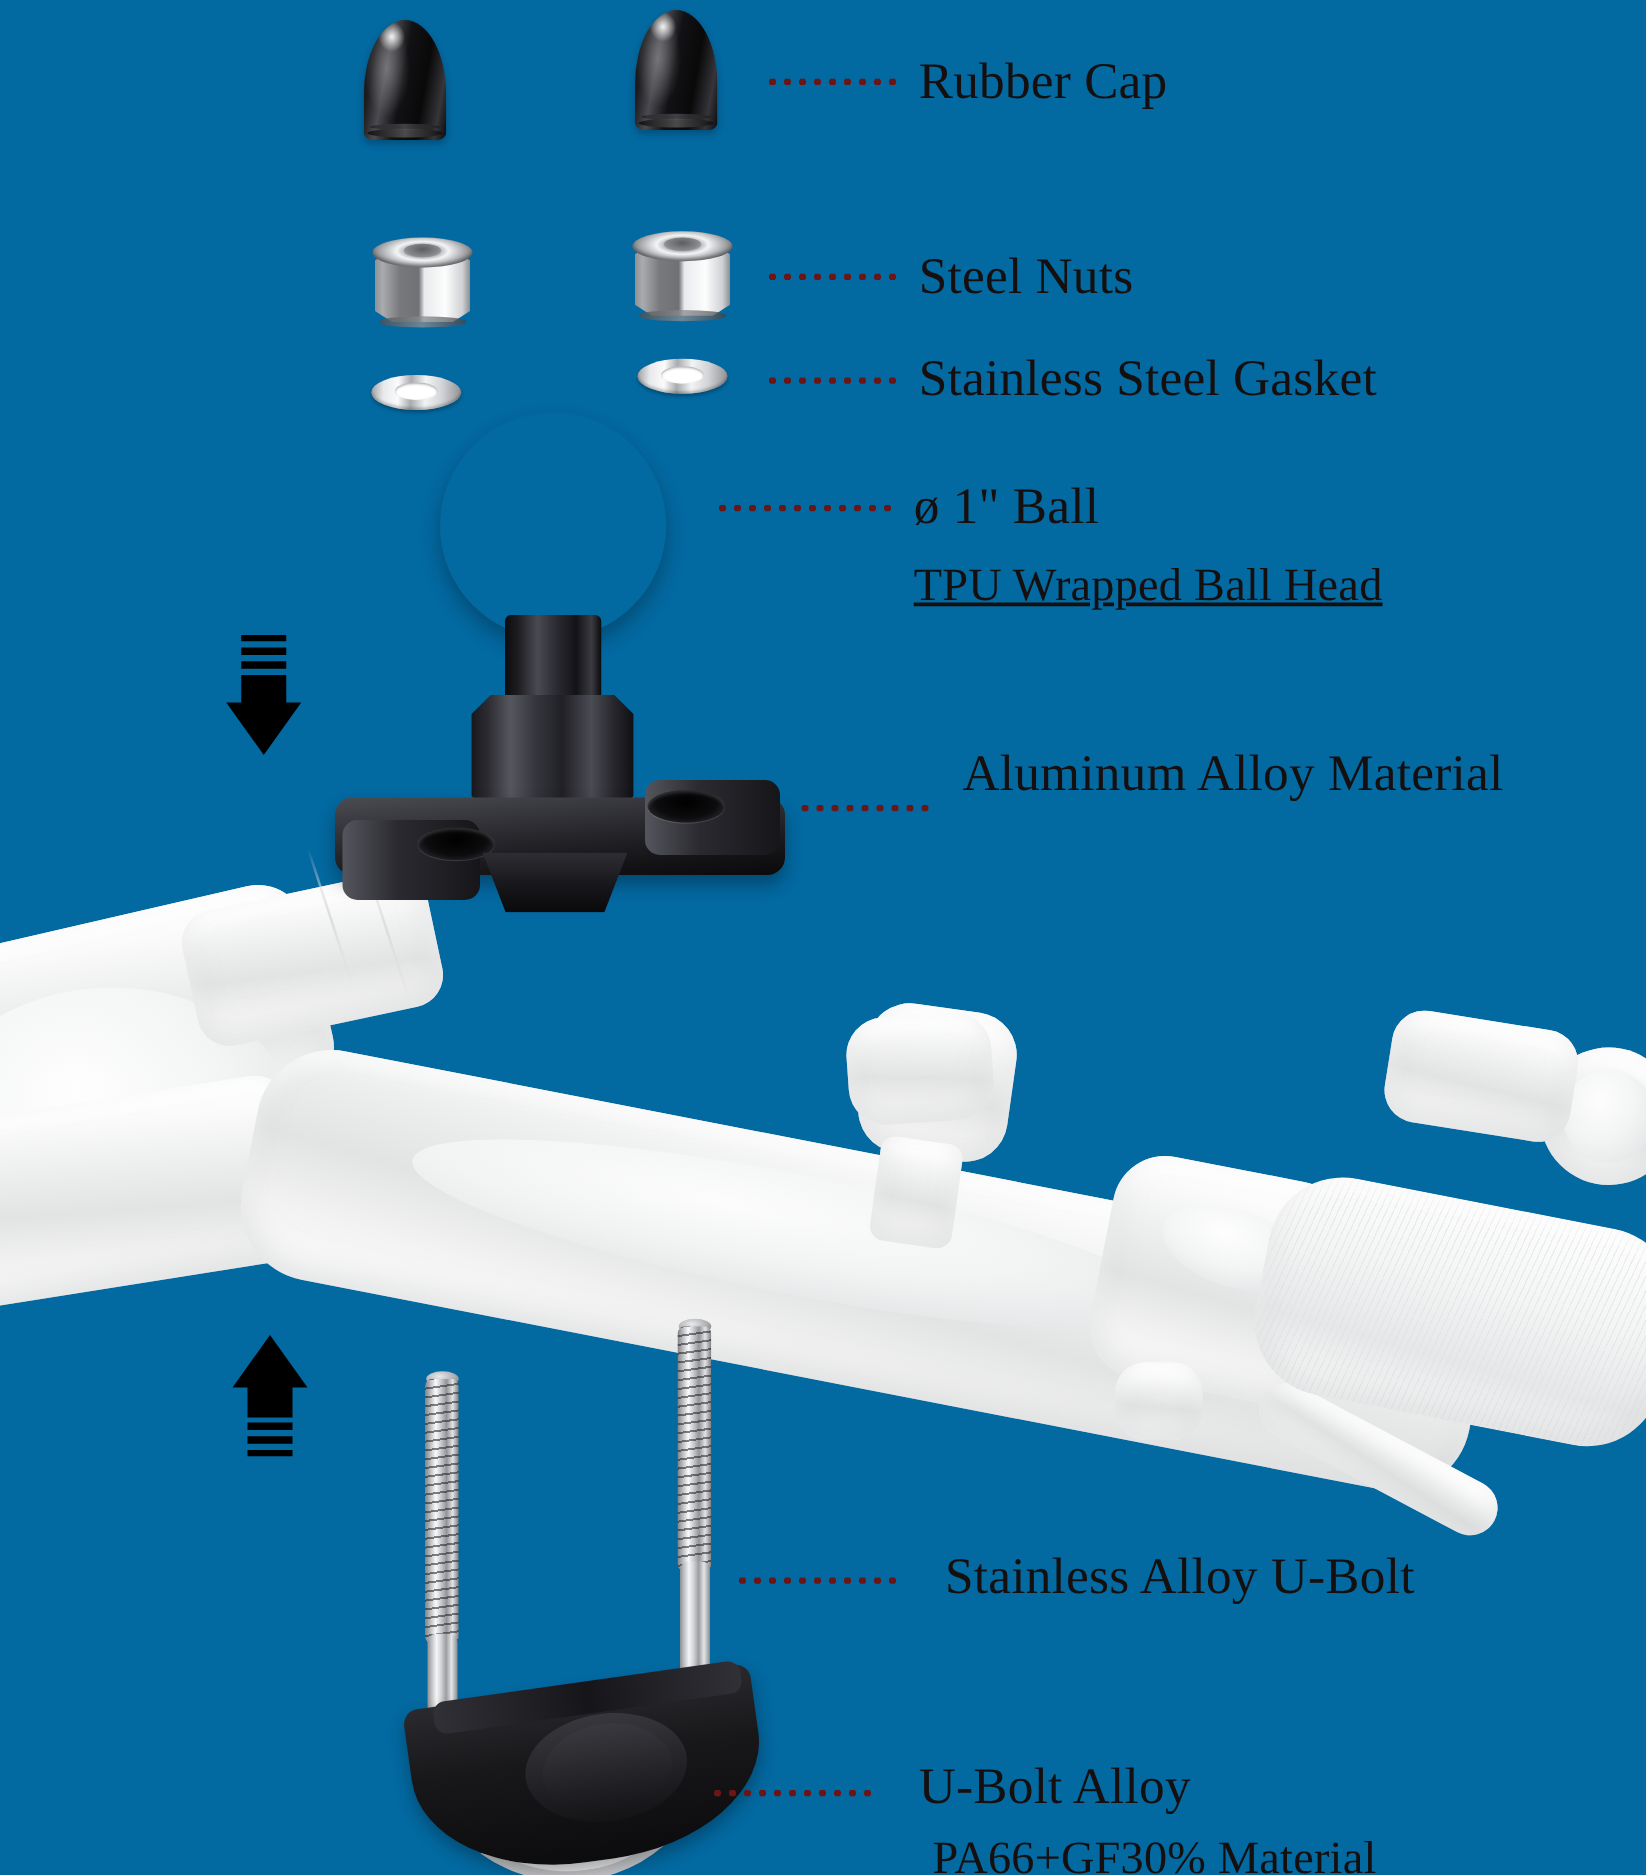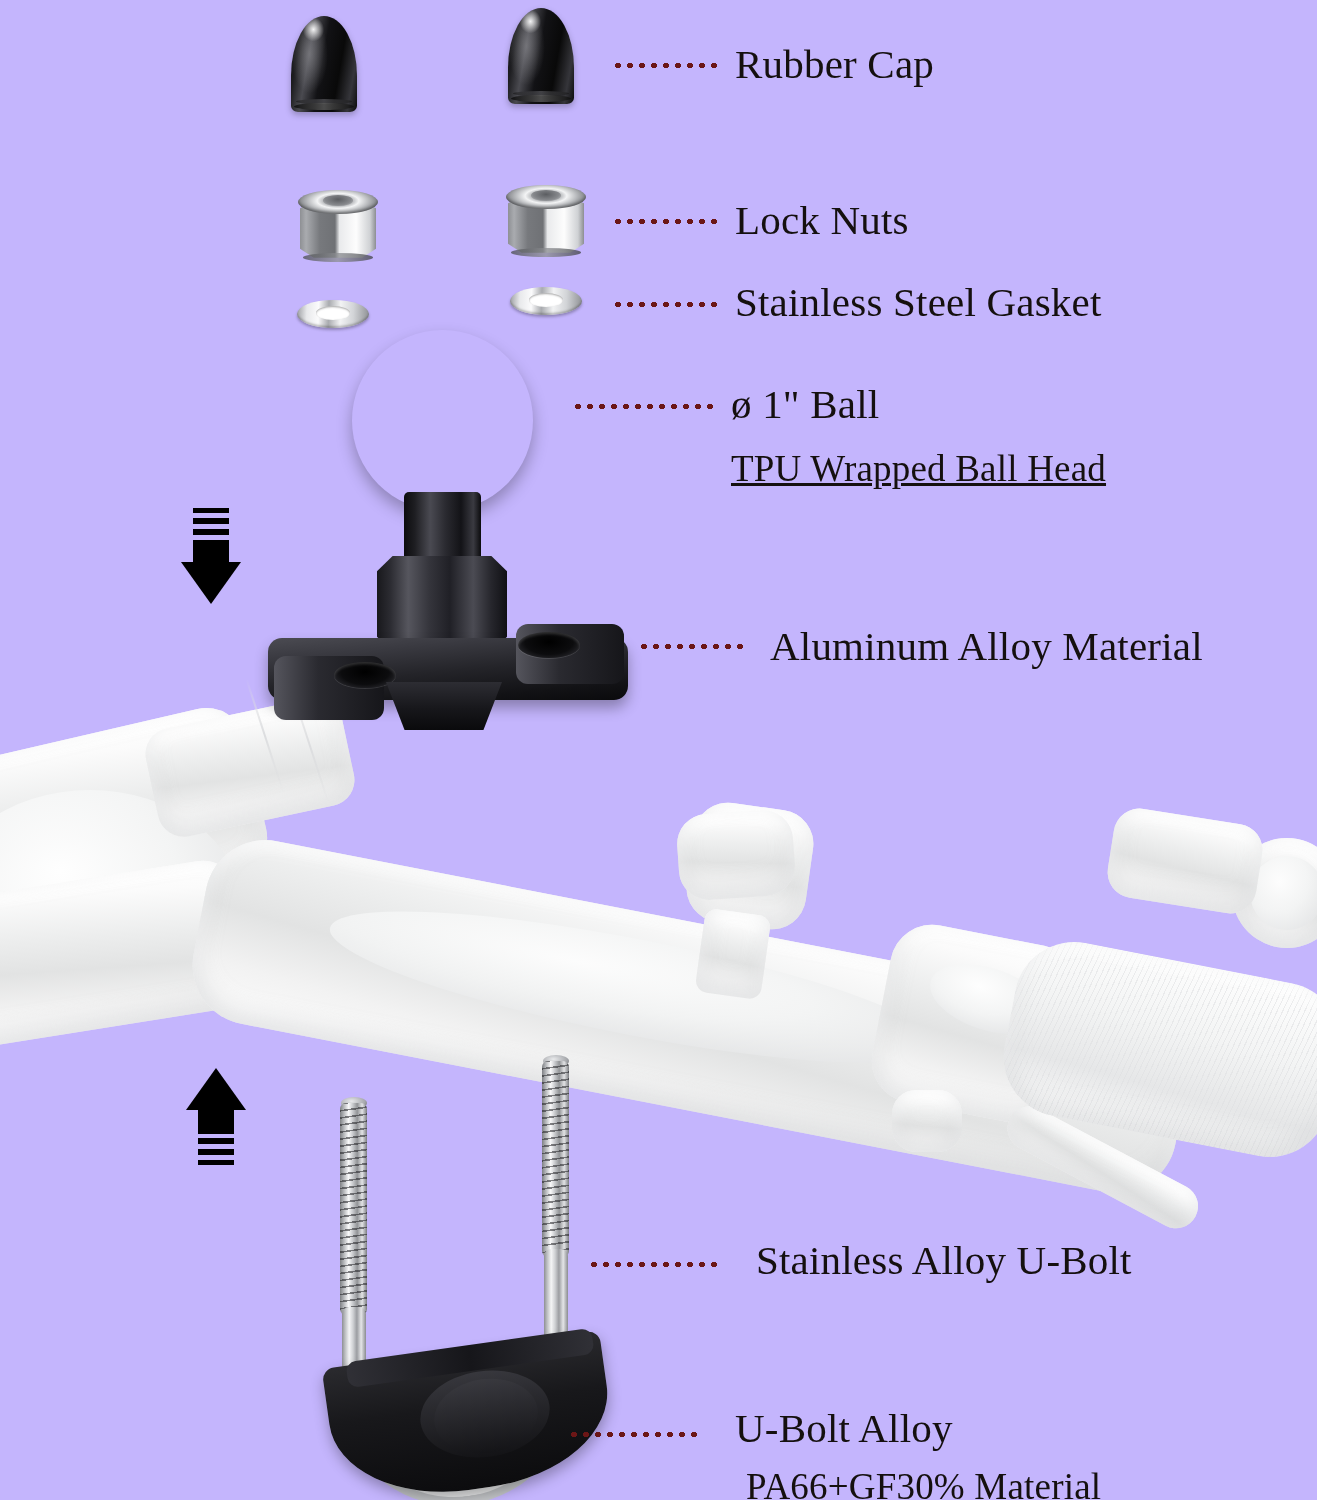--- a/index.html
+++ b/index.html
@@ -1,17 +1,17 @@
 <!DOCTYPE html>
 <html><head>
 <meta charset="utf-8">
 <style>
   html,body{margin:0;padding:0;background:#fff;}
   body{font-family:"Liberation Serif","DejaVu Serif",serif;}
-  #stage{position:relative;width:1317px;height:1500px;background:#c4b5fd;overflow:hidden;}
+  #stage{position:relative;width:1317px;height:1500px;background:#0369a1;overflow:hidden;}
 
   
   .leader{position:absolute;height:5px;
     background-image:radial-gradient(circle, #6b1616 42%, rgba(107,22,22,0) 46%);
     background-size:12px 5px;background-repeat:repeat-x;background-position:0 center;}
 
   
   .lbl{position:absolute;color:#15100f;white-space:nowrap;letter-spacing:.2px;}
   .lbl.main{font-size:41px;line-height:1;}
   .lbl.sub{font-size:37px;line-height:1;text-decoration:underline;}
@@ -172,21 +172,21 @@
     <div class="bot"></div>
   </div>
   <div class="nut" style="left:508px;top:185px;width:76px;height:72px;">
     <div class="body"></div>
     <div class="top"></div>
     <div class="hole"></div>
     <div class="bot"></div>
   </div>
 
   <div class="leader" style="left:612px;top:219px;width:105px;"></div>
-  <div class="lbl main" style="left:735px;top:200px;">Lock Nuts</div>
+  <div class="lbl main" style="left:735px;top:200px;">Steel Nuts</div>
 
   <div class="washer" style="left:297px;top:300px;width:72px;height:28px;">
     <div class="eye"></div>
   </div>
   <div class="washer" style="left:510px;top:287px;width:72px;height:28px;">
     <div class="eye"></div>
   </div>
 
   <div class="leader" style="left:612px;top:302px;width:105px;"></div>
   <div class="lbl main" style="left:735px;top:282px;text-align:center;">Stainless Steel Gasket</div>
@@ -206,21 +206,21 @@
     <div class="hole" style="left:66px;top:42px;width:62px;height:26px;"></div>
     <div class="hole" style="left:250px;top:12px;width:62px;height:26px;"></div>
     <div class="stem" style="left:118px;top:62px;width:116px;height:48px;"></div>
   </div>
 
   <div class="leader" style="left:572px;top:404px;width:142px;"></div>
   <div class="lbl main" style="left:731px;top:384px;">ø 1" Ball</div>
   <div class="lbl sub" style="left:731px;top:450px;">TPU Wrapped Ball Head</div>
 
   <div class="leader" style="left:638px;top:644px;width:105px;"></div>
-  <div class="lbl main" style="left:770px;top:626px;text-align:center;">Aluminum Alloy Material</div>
+  <div class="lbl main" style="left:770px;top:598px;text-align:center;">Aluminum Alloy Material</div>
 
   <div class="arrow" style="left:180px;top:508px;width:62px;height:96px;">
     <div class="tick" style="left:13px;top:0;width:36px;height:5px;"></div>
     <div class="tick" style="left:13px;top:10px;width:36px;height:6px;"></div>
     <div class="tick" style="left:13px;top:21px;width:36px;height:6px;"></div>
     <div class="shaft" style="left:13px;top:32px;width:36px;height:30px;"></div>
     <div class="head down" style="left:1px;top:54px;"></div>
   </div>
 
   <div class="arrow" style="left:185px;top:1068px;width:62px;height:96px;">

